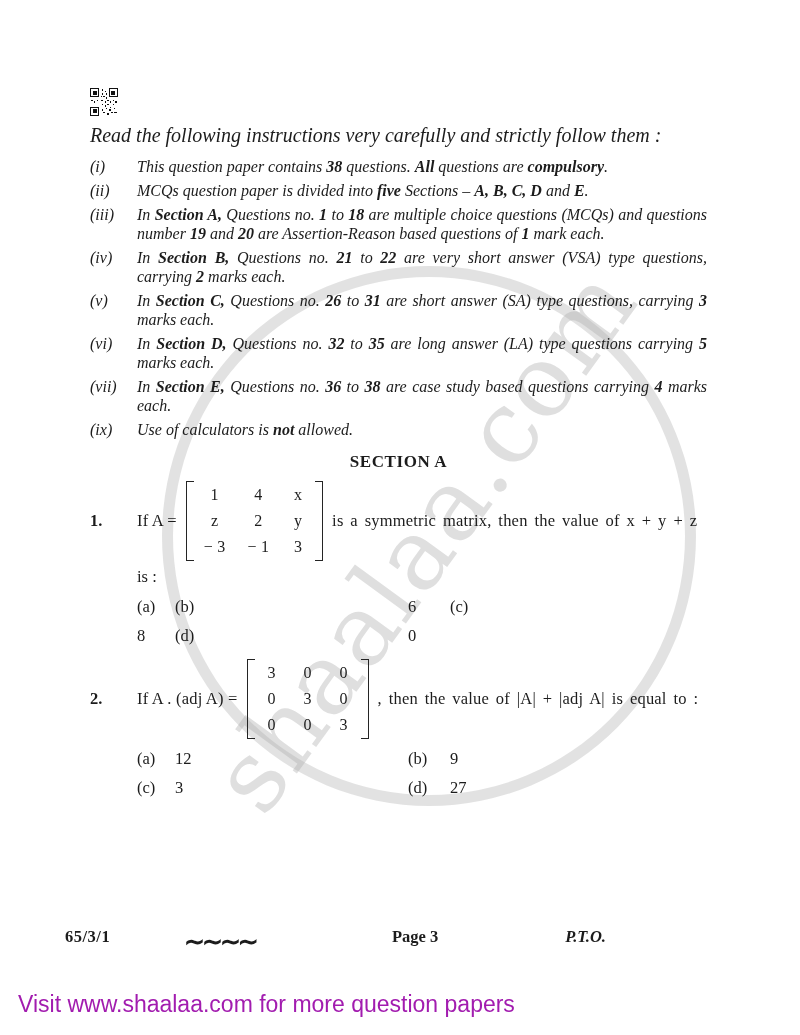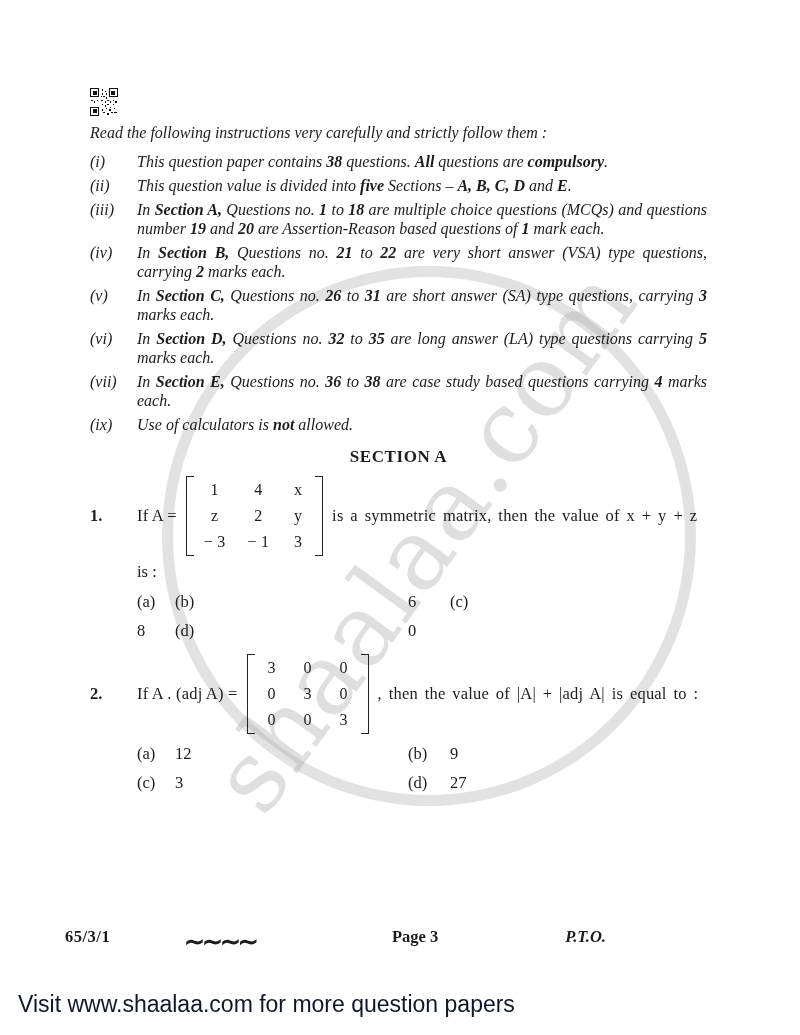--- a/index.html
+++ b/index.html
@@ -11,21 +11,21 @@
            border:11px solid rgba(186,186,186,.42);border-radius:50%;z-index:0;}
   .wm-text{position:absolute;left:424px;top:540px;
            transform:translate(-50%,-50%) rotate(-54deg);
            font-family:"DejaVu Serif",serif;font-size:100px;white-space:nowrap;
            color:rgba(175,175,175,.40);z-index:0;letter-spacing:1px;}
 
   
   .content{position:relative;z-index:1;padding:88px 93px 0 90px;}
   .qr{width:28px;height:28px;display:block;margin:0 0 8px 0;}
   .gi-title{margin:0 0 8px 0;font-size:17.5px;font-weight:700;font-style:italic;letter-spacing:.2px;}
-  .readline{margin:0 0 10px 0;font-size:16px;font-style:italic;font-family:Liberation Serif, serif;}
+  .readline{margin:0 0 10px 0;font-size:20px;font-style:italic;font-family:Liberation Serif, serif;}
 
   .instr-row{display:flex;margin-bottom:5px;font-style:italic;
              font-size:16px;line-height:19px;}
   .instr-num{flex:0 0 47px;}
   .instr-text{flex:1;text-align:justify;}
   .b{font-weight:700;}
 
   .sec-title{text-align:center;font-size:17px;font-weight:700;margin:13px 0 9px 0;letter-spacing:.6px;}
   .sec-desc{margin:0 0 12px 0;font-size:16px;font-style:italic;}
 
@@ -48,21 +48,21 @@
 
   
   .footer{position:absolute;left:0;top:927px;width:696px;height:24px;z-index:1;}
   .footer span{position:absolute;top:0;}
   .f-code{left:65px;font-weight:700;font-size:16.5px;letter-spacing:.5px;}
   .f-squiggle{left:184px;top:-6px;font-size:25px;font-weight:800;letter-spacing:-3px;}
   .f-page{left:392px;font-weight:700;font-size:16.5px;}
   .f-pto{right:90px;font-style:italic;font-weight:700;font-size:16.5px;}
 
   .visit{position:absolute;left:18px;top:991px;z-index:1;
-         font-family:"Liberation Sans",sans-serif;font-size:23px;color:#0f172a;}
+         font-family:"Liberation Sans",sans-serif;font-size:23px;color:#a21caf;}
 </style>
 </head>
 <body>
 
 <div class="wm-ring"></div>
 <div class="wm-text">shaalaa.com</div>
 
 <div class="content">
   <svg class="qr" viewBox="0 0 21 21" shape-rendering="crispEdges">
     <rect width="21" height="21" fill="#fff"></rect>
@@ -110,21 +110,21 @@
 
   <p class="readline">Read the following instructions very carefully and strictly follow them :</p>
 
   <div id="instructions">
       <div class="instr-row">
         <span class="instr-num">(i)</span>
         <span class="instr-text"><span>This question paper contains </span><span class="b">38</span><span> questions. </span><span class="b">All</span><span> questions are </span><span class="b">compulsory</span><span>.</span></span>
       </div>
       <div class="instr-row">
         <span class="instr-num">(ii)</span>
-        <span class="instr-text"><span>This question value is divided into </span><span class="b">five</span><span> Sections – </span><span class="b">A, B, C, D</span><span> and </span><span class="b">E</span><span>.</span></span>
+        <span class="instr-text"><span>MCQs question paper is divided into </span><span class="b">five</span><span> Sections – </span><span class="b">A, B, C, D</span><span> and </span><span class="b">E</span><span>.</span></span>
       </div>
       <div class="instr-row">
         <span class="instr-num">(iii)</span>
         <span class="instr-text"><span>In </span><span class="b">Section A,</span><span> Questions no. </span><span class="b">1</span><span> to </span><span class="b">18</span><span> are multiple choice questions (MCQs) and questions number </span><span class="b">19</span><span> and </span><span class="b">20</span><span> are Assertion-Reason based questions of </span><span class="b">1</span><span> mark each.</span></span>
       </div>
       <div class="instr-row">
         <span class="instr-num">(iv)</span>
         <span class="instr-text"><span>In </span><span class="b">Section B,</span><span> Questions no. </span><span class="b">21</span><span> to </span><span class="b">22</span><span> are very short answer (VSA) type questions, carrying </span><span class="b">2</span><span> marks each.</span></span>
       </div>
       <div class="instr-row">

